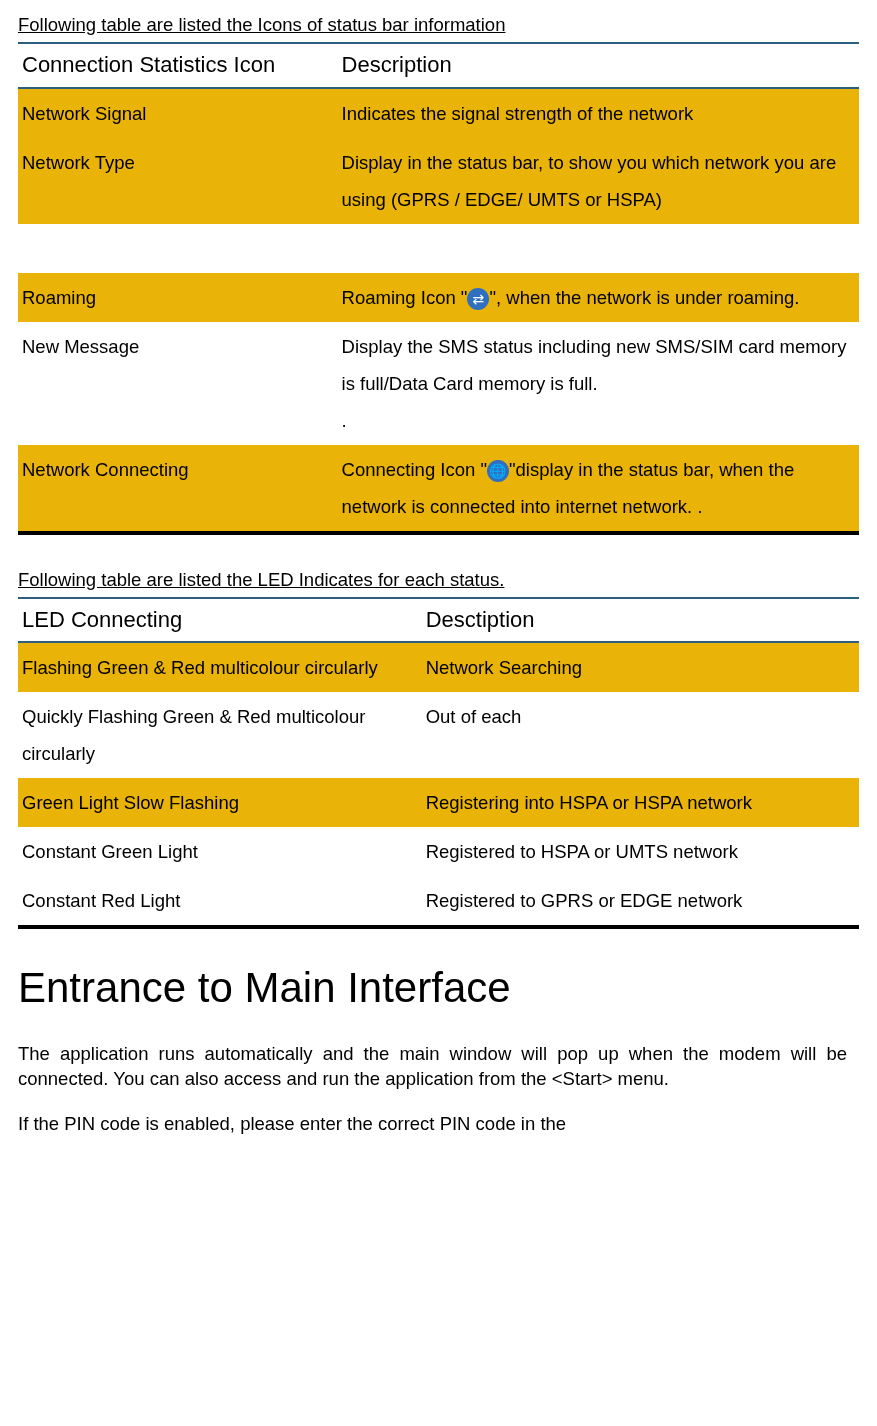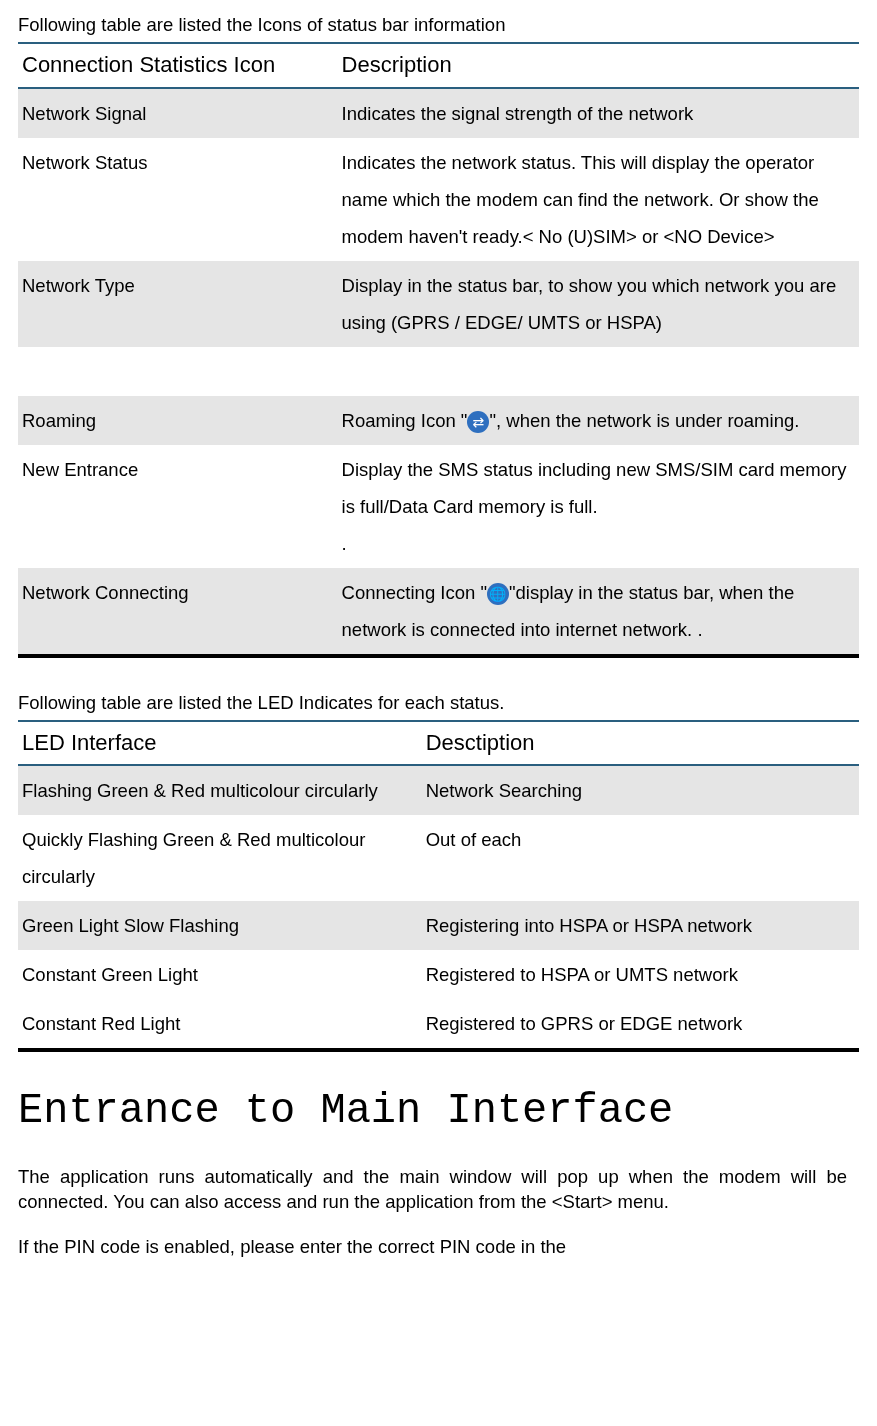--- a/index.html
+++ b/index.html
@@ -7,20 +7,21 @@
     margin: 0;
     padding: 12px 18px;
     font-size: 18.5px;
     color: #000;
     line-height: 1.4;
     width: 877px;
     box-sizing: border-box;
   }
   .intro {
     margin: 0 0 4px 0;
+    text-decoration: underline;
   }
   table {
     border-collapse: collapse;
     width: 100%;
     margin-bottom: 20px;
   }
   thead tr th {
     font-weight: normal;
     font-size: 22px;
     text-align: left;
@@ -28,38 +29,37 @@
     border-top: 2px solid #2a5f7f;
     border-bottom: 2px solid #2a5f7f;
     margin-left: 24px;
   }
   tbody tr td {
     padding: 6px 4px;
     vertical-align: top;
     line-height: 2.0;
   }
   tbody tr.odd {
-    background: #e5e5e5;
+    background: #eab308;
   }
   tbody tr:last-child td {
     border-bottom: 4px solid #000000;
   }
   .col-a { width: 38%; }
   .col-b { width: 62%; }
   .col-c { width: 48%; }
   .col-d { width: 52%; }
   .before-table2 {
     margin-top: 32px;
     margin-bottom: 4px;
   }
   h1 {
     font-weight: normal;
     font-size: 42px;
     margin: 30px 0 24px 0;
-    font-family: Liberation Mono, monospace;
   }
   p.just {
     text-align: justify;
     margin: 0 12px 20px 0;
     line-height: 1.35;
   }
   .icon {
     display: inline-block;
     width: 22px;
     height: 22px;
@@ -87,57 +87,53 @@
     <tr>
       <th>Connection Statistics Icon</th>
       <th>Description</th>
     </tr>
   </thead>
   <tbody id="t1-body">
       <tr class="odd">
         <td>Network Signal</td>
         <td>Indicates the signal strength of the network</td>
       </tr>
-      <tr>
-        <td>Network Status</td>
-        <td>Indicates the network status. This will display the operator name which the modem can find the network. Or show the modem haven't ready.&lt; No (U)SIM&gt; or &lt;NO Device&gt;</td>
-      </tr>
       <tr class="odd">
         <td>Network Type</td>
         <td>Display in the status bar, to show you which network you are using (GPRS / EDGE/ UMTS or HSPA)</td>
       </tr>
       <tr>
         <td>&nbsp;</td>
         <td>&nbsp;</td>
       </tr>
       <tr class="odd">
         <td>Roaming</td>
         <td>Roaming Icon "<span class="icon roaming-icon">⇄</span>", when the network is under roaming.</td>
       </tr>
       <tr>
-        <td>New Entrance</td>
+        <td>New Message</td>
         <td>Display the SMS status including new SMS/SIM card  memory is full/Data Card memory is full.<br>.</td>
       </tr>
       <tr class="odd">
         <td>Network Connecting</td>
         <td>Connecting Icon "<span class="icon connect-icon">🌐</span>"display in the status bar, when the network is connected into internet network. .</td>
       </tr>
     </tbody>
 </table>
 
 <div class="intro before-table2">Following table are listed the LED Indicates for each status.</div>
 
 <table>
   <colgroup>
       <col class="col-c">
       <col class="col-d">
     </colgroup>
   <thead>
     <tr>
-      <th>LED Interface</th>
+      <th>LED Connecting</th>
       <th>Desctiption</th>
     </tr>
   </thead>
   <tbody id="t2-body">
       <tr class="odd">
         <td>Flashing Green &amp; Red multicolour circularly</td>
         <td>Network Searching</td>
       </tr>
       <tr>
         <td>Quickly Flashing Green &amp; Red multicolour circularly</td>

